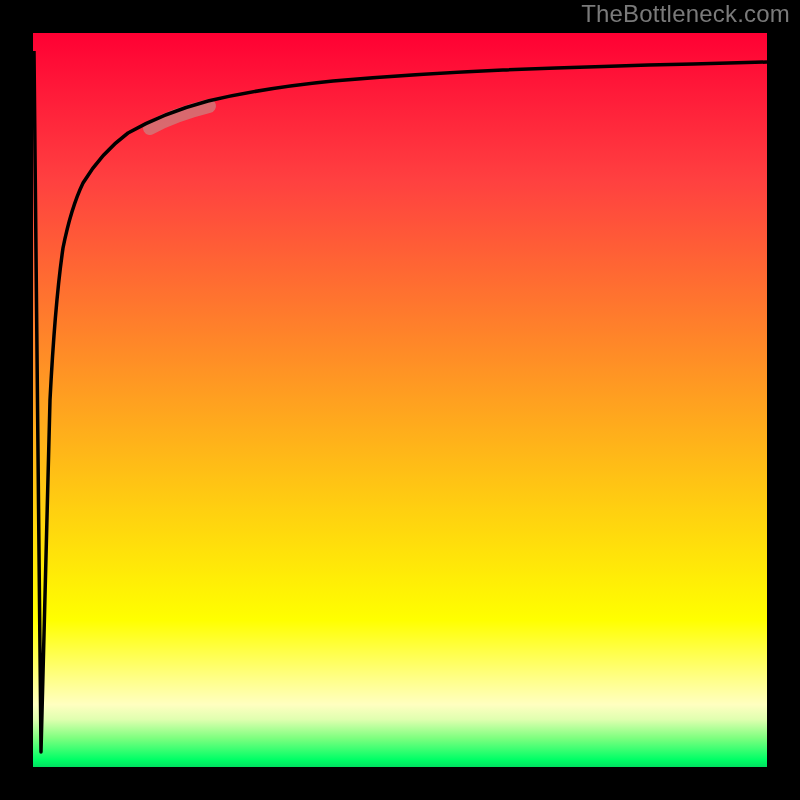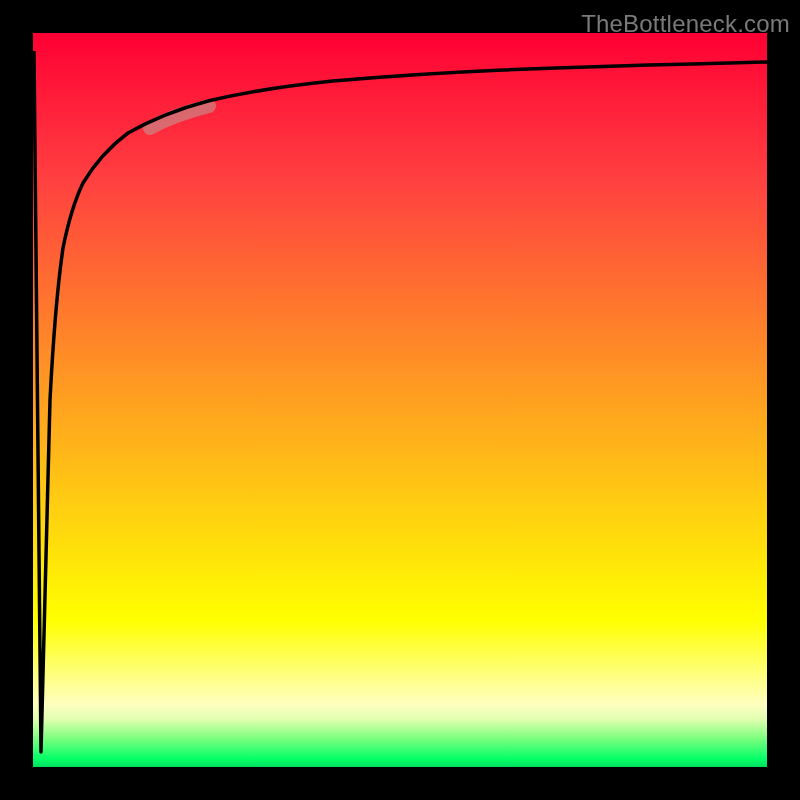--- a/index.html
+++ b/index.html
@@ -42,21 +42,21 @@
   svg.curve {
     position: absolute;
     left: 0;
     top: 0;
     width: 734px;
     height: 734px;
     pointer-events: none;
   }
   .watermark {
     position: absolute;
-    top: 10px;
+    top: 0;
     right: 10px;
     font-size: 24px;
     font-weight: 500;
     color: #7a7a7a;
     letter-spacing: 0.2px;
   }
 </style>
 </head>
 <body>
 

